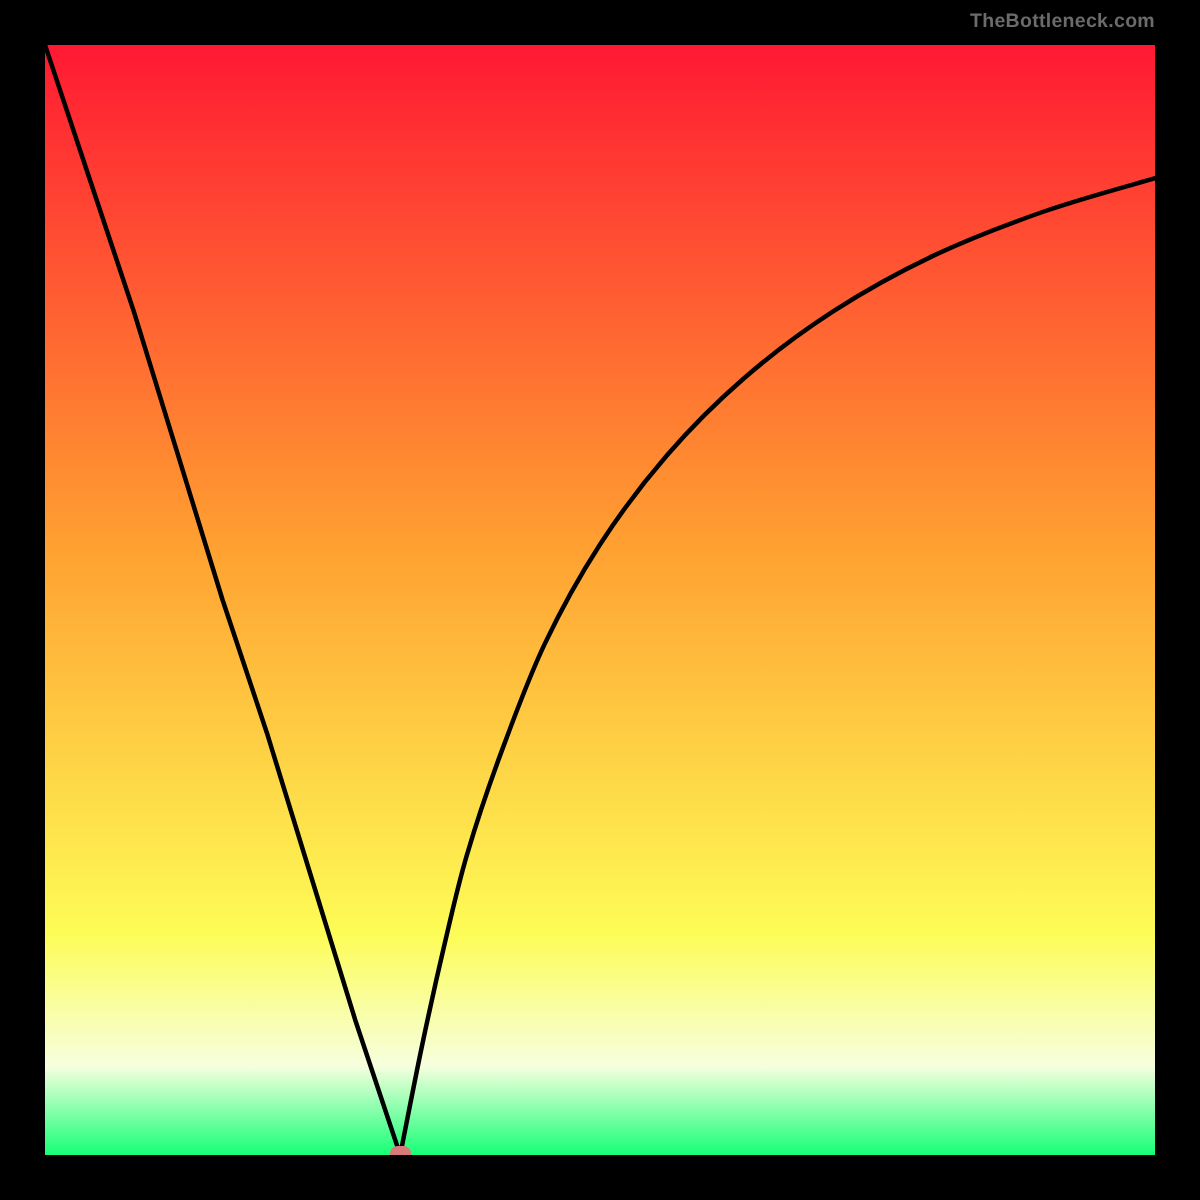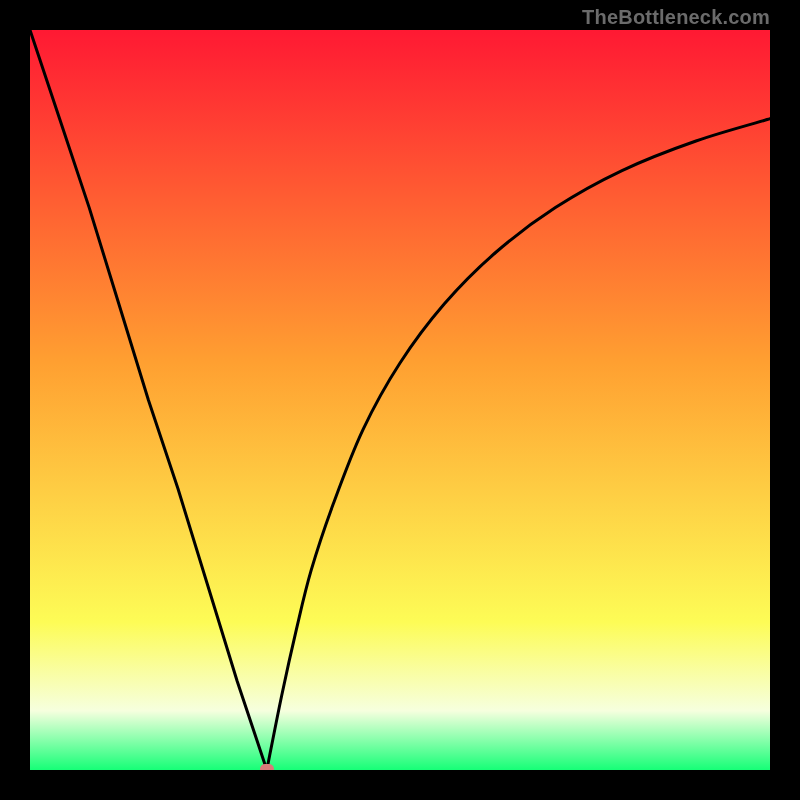--- a/index.html
+++ b/index.html
@@ -14,21 +14,21 @@
   .plot-area {
     position: absolute;
     left: 30px; top: 30px;
     width: 740px; height: 740px;
     overflow: hidden;
   }
   .watermark {
     position: absolute;
     top: 6px;
     right: 30px;
-    font-size: 20px;
+    font-size: 13px;
     font-weight: 600;
     color: #6b6b6b;
     letter-spacing: 0.2px;
   }
   .marker {
     position: absolute;
     width: 14px;
     height: 10px;
     border-radius: 5px / 5px;
     background: #d97a7a;

